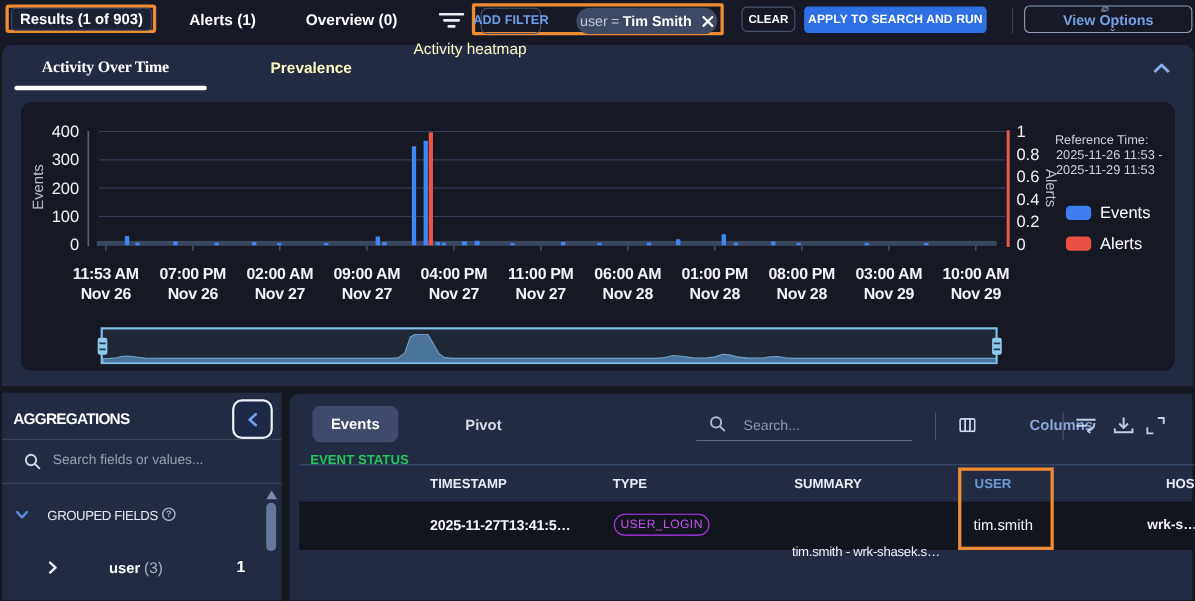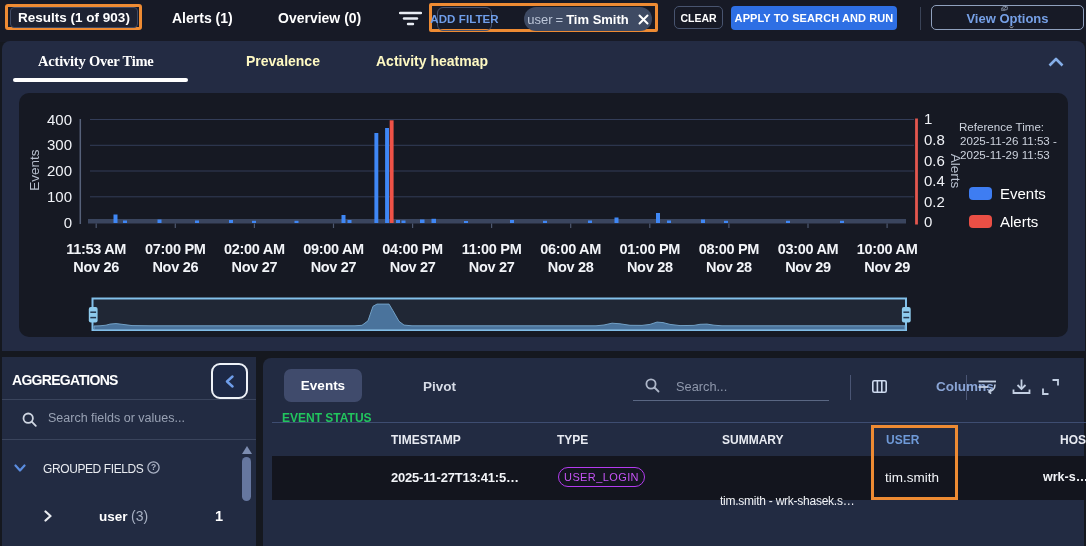--- a/index.html
+++ b/index.html
@@ -57,21 +57,21 @@
   </svg>
   View Options
   <svg width="11" height="7" viewBox="0 0 11 7" style="margin-left:8px;">
     <path d="M1 1 L5.5 5.5 L10 1" fill="none" stroke="#e9edf4" stroke-width="2"></path>
   </svg>
 </div>
 
 <div class="abs" style="left:38px; top:53px; font-size:14.5px; color:#fff; font-weight:bold; letter-spacing:-0.2px;font-family:Liberation Serif, serif;">Activity Over Time</div>
 <div class="abs" style="left:13px; top:78px; width:175px; height:3.5px; background:#fff; border-radius:2px;"></div>
 <div class="abs tabtxt" style="left:218px; top:53px; font-size:14px; font-weight:600;">Prevalence</div>
-<div class="abs tabtxt" style="left:348px; top:53px; font-size:14px; font-weight:700;">Activity heatmap</div>
+<div class="abs tabtxt" style="left:348px; top:36px; font-size:14px; font-weight:400;">Activity heatmap</div>
 <svg class="abs" style="left:1048px; top:57px;" width="16" height="10" viewBox="0 0 16 10">
   <path d="M1.5 8.5 L8 2 L14.5 8.5" fill="none" stroke="#85aee8" stroke-width="2.6" stroke-linejoin="round"></path>
 </svg>
 
 <svg class="abs" style="left:19px; top:93px;" width="1049" height="244" viewBox="19 93 1049 244" font-family="Liberation Sans, sans-serif">
 
   <g stroke="#333d58" stroke-width="1">
     <line x1="90" y1="119.5" x2="914" y2="119.5"></line>
     <line x1="90" y1="145.3" x2="914" y2="145.3"></line>
     <line x1="90" y1="171" x2="914" y2="171"></line>

